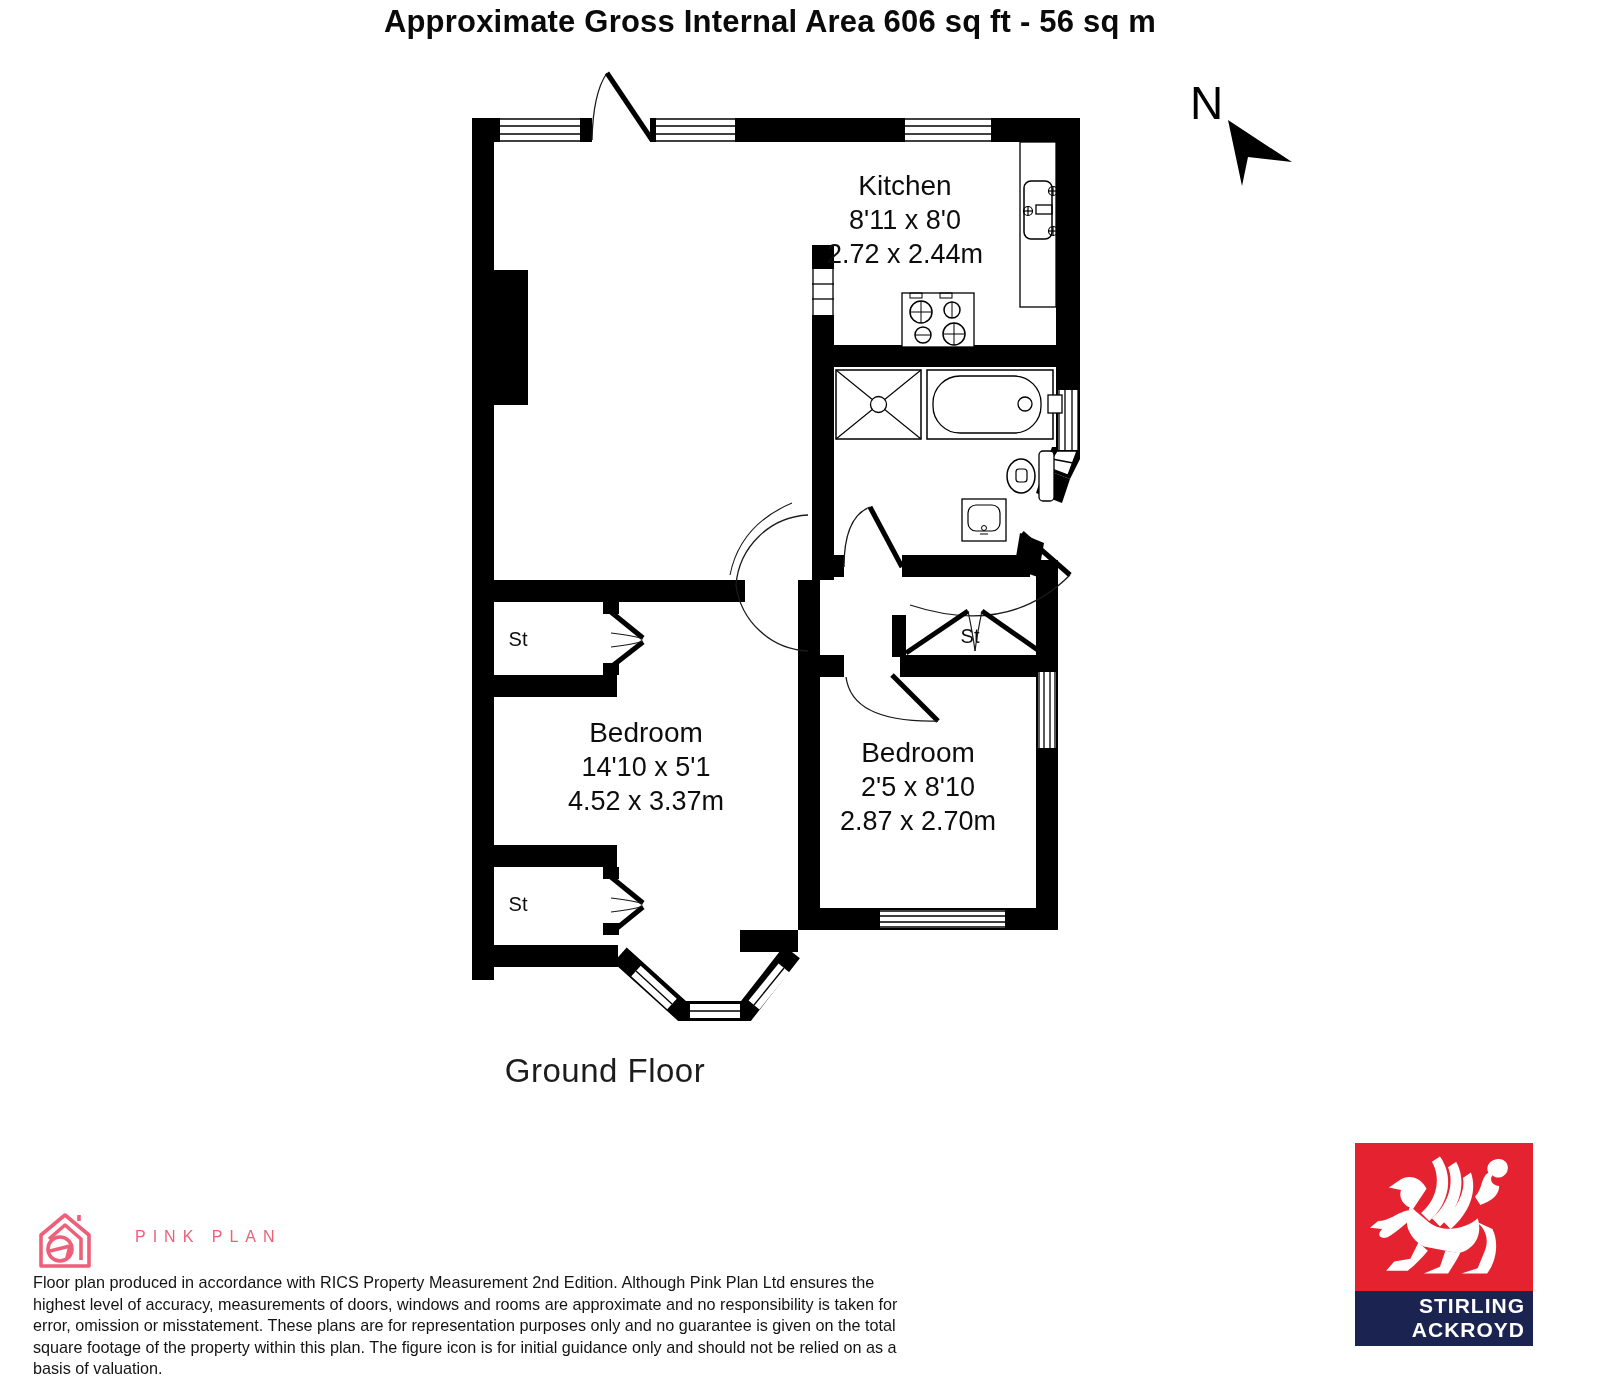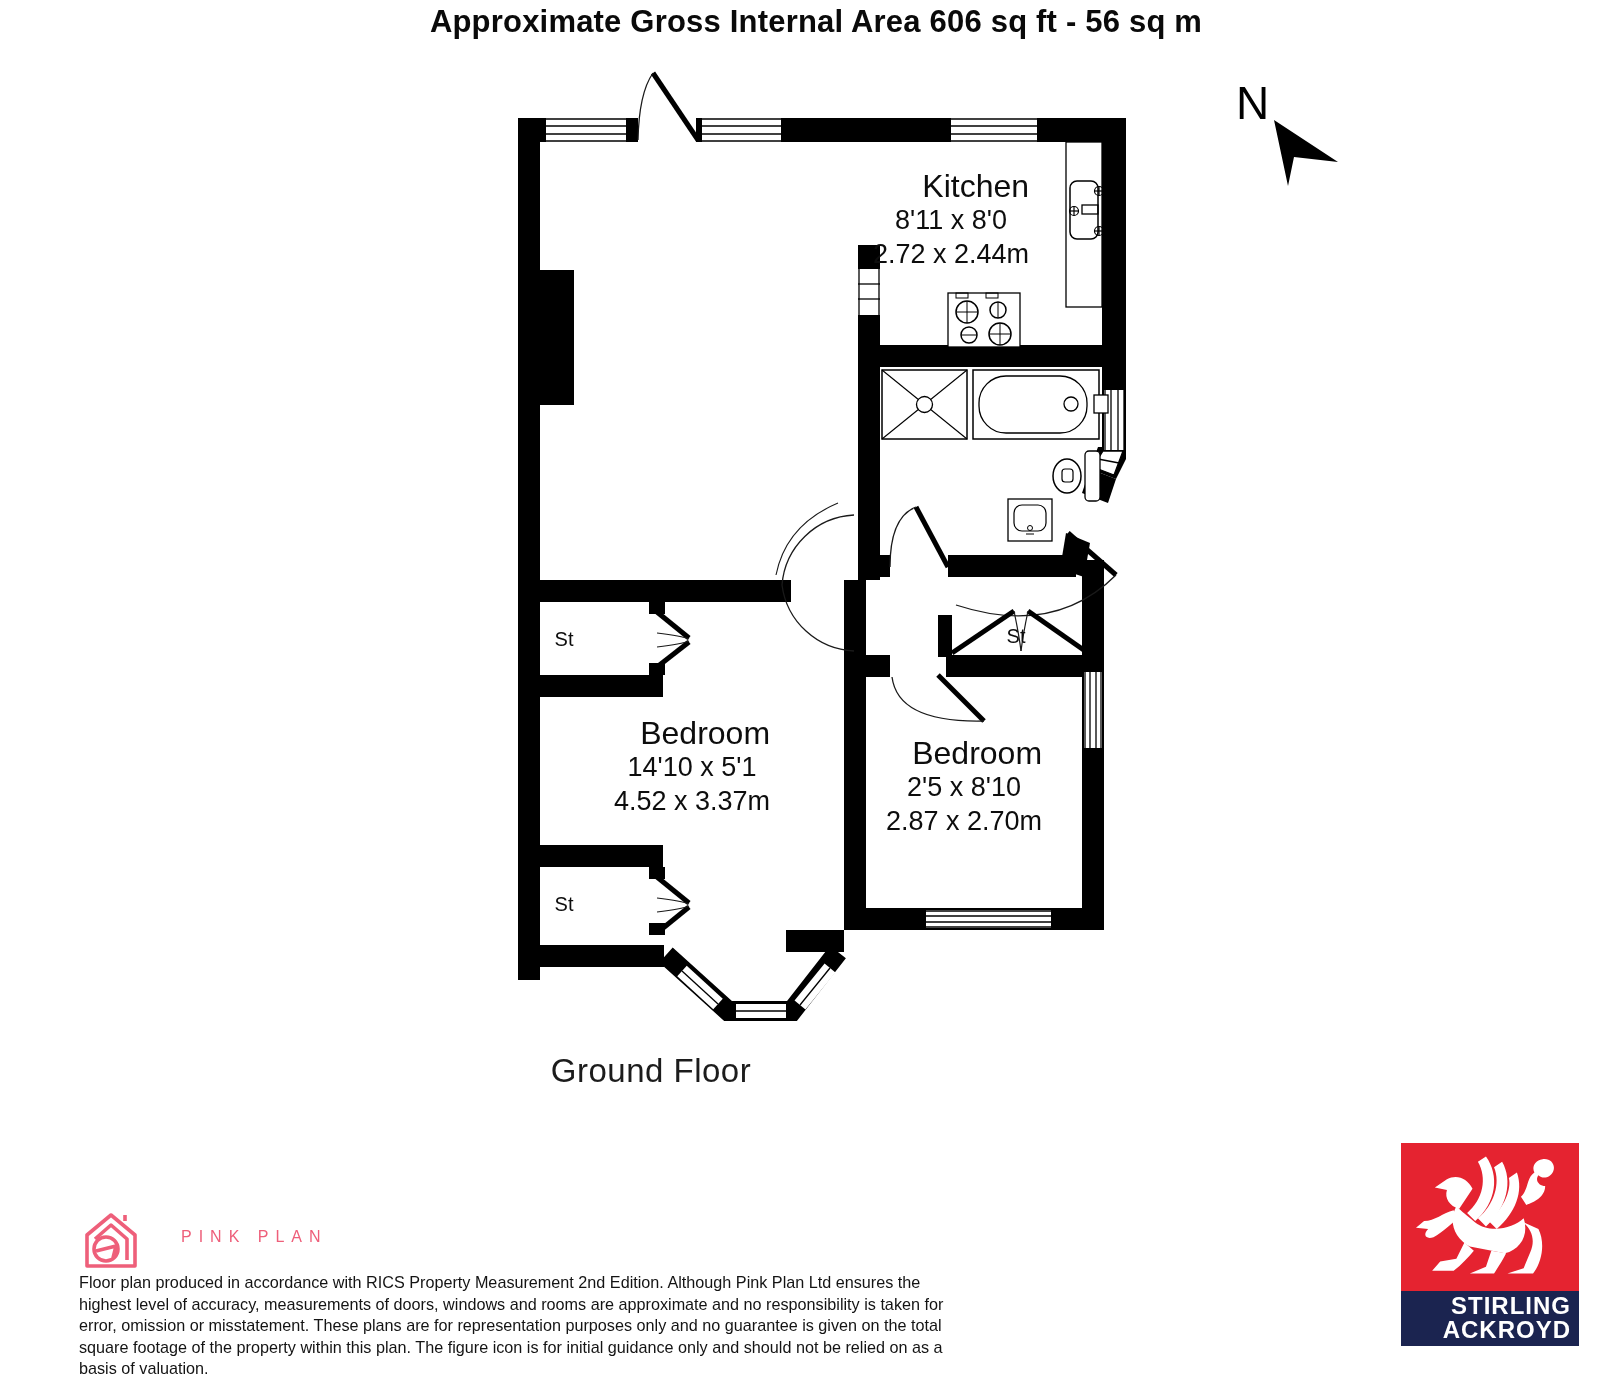--- a/index.html
+++ b/index.html
@@ -1,38 +1,38 @@
 <!DOCTYPE html>
 <html style="--pink: #ee5f7a; --agency-red: #e52330; --agency-navy: #1b2450;"><head>
 <meta charset="utf-8">
 <style>
   html,body{margin:0;padding:0;background:#ffffff;}
   body{position:relative;width:1600px;height:1376px;font-family:"Liberation Sans",sans-serif;color:#111;overflow:hidden;}
-  .abs{position:absolute;margin-left:46px;}
+  .abs{position:absolute;}
   
   #title{left:0;top:4px;width:1540px;text-align:center;font-size:31px;font-weight:bold;letter-spacing:0.2px;color:#0a0a0a;}
   
   #compass{left:1160px;top:72px;width:160px;height:140px;}
   #compass .n{position:absolute;left:30px;top:4px;font-size:46px;font-weight:500;color:#000;}
   
   #plan{left:440px;top:55px;width:680px;height:975px;}
   #plan svg{position:absolute;left:0;top:0;}
   .roomlabel{position:absolute;text-align:center;transform:translate(-50%,-50%);line-height:34px;font-size:27px;color:#0d0d0d;white-space:nowrap;}
-  .roomlabel .nm{font-size:32px;text-align:right;}
+  .roomlabel .nm{font-size:28px;}
   .stlabel{position:absolute;transform:translate(-50%,-50%);font-size:20px;color:#0d0d0d;}
   
   #groundfloor{left:455px;top:1052px;width:300px;text-align:center;font-size:33px;font-weight:300;color:#1c1c1c;letter-spacing:0.5px;}
   
   #pinkplan{left:33px;top:1208px;width:400px;height:64px;}
   #pinkplan .brand{position:absolute;left:102px;top:20px;font-size:16px;letter-spacing:7px;color:var(--pink,#ee5f7a);font-weight:500;}
   #disclaimer{left:33px;top:1272px;width:880px;font-size:16.2px;line-height:1.33;color:#141414;}
   #agency{left:1355px;top:1143px;width:178px;height:203px;}
   #agency .red{position:absolute;left:0;top:0;width:178px;height:148px;background:var(--agency-red,#e52330);}
   #agency .navy{position:absolute;left:0;top:148px;width:178px;height:55px;background:var(--agency-navy,#1b2450);}
-  #agency .lines{position:absolute;right:8px;top:3px;text-align:right;color:#fff;font-weight:bold;font-size:24px;line-height:24px;letter-spacing:1px;}
+  #agency .lines{position:absolute;right:8px;top:3px;text-align:right;color:#fff;font-weight:bold;font-size:21px;line-height:24px;letter-spacing:1px;}
 </style>
 </head>
 <body>
 
 <div class="abs" id="title">Approximate Gross Internal Area 606 sq ft - 56 sq m</div>
 
 <div class="abs" id="compass">
   <span class="n">N</span>
   <svg width="160" height="140" viewBox="0 0 160 140">
     <polygon points="68,48 132,90 88,85 82,114" fill="#000"></polygon>

